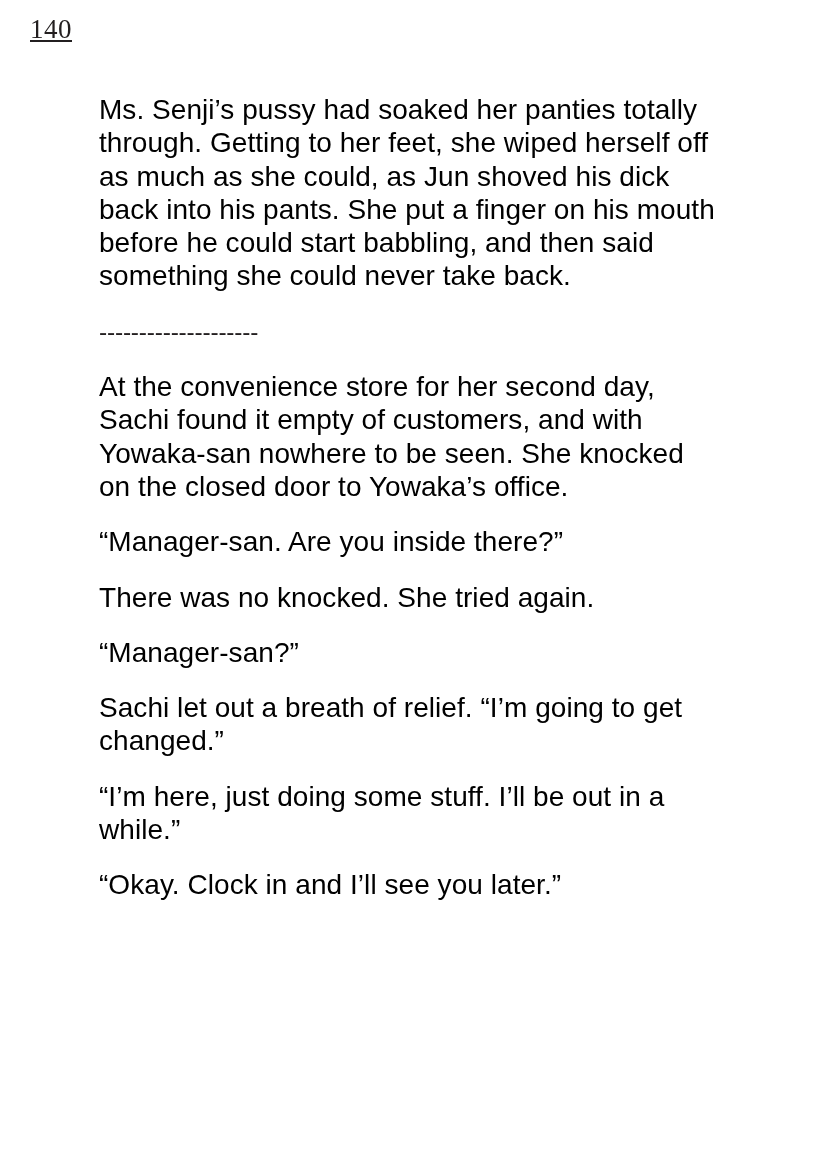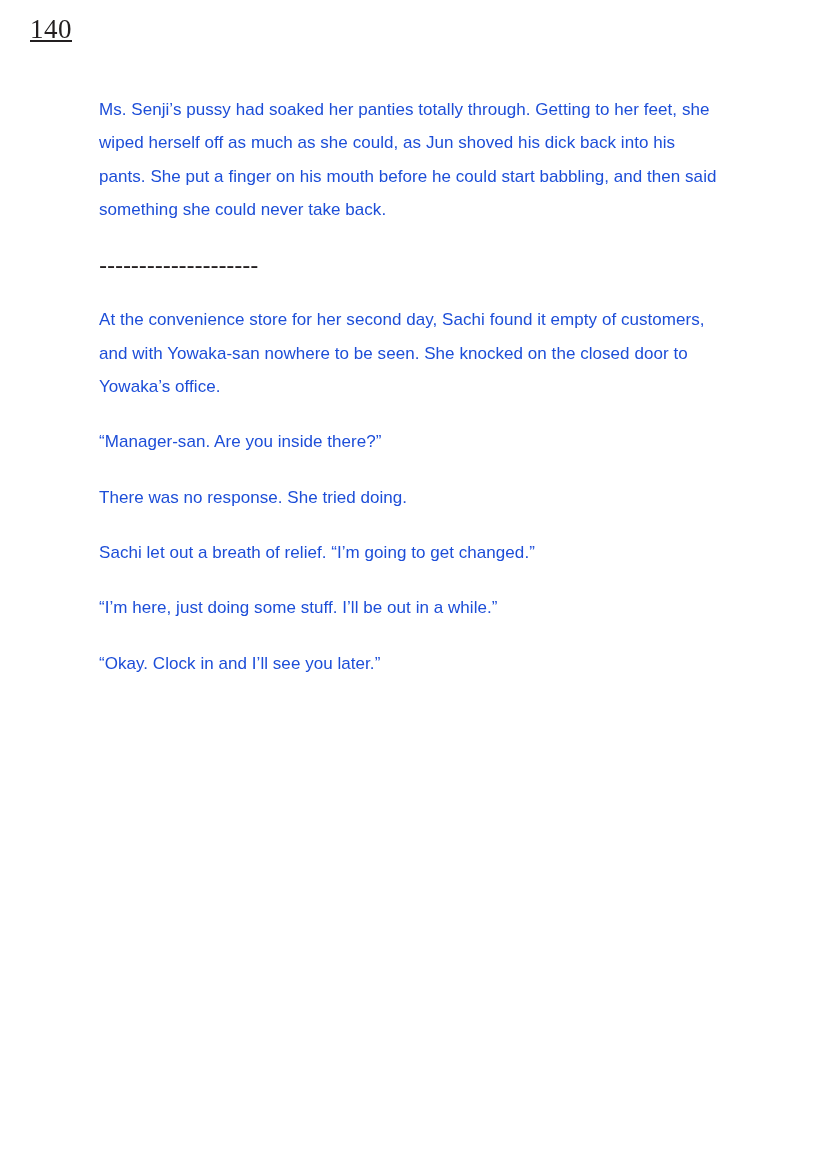--- a/index.html
+++ b/index.html
@@ -29,25 +29,25 @@
     letter-spacing: 0.5px;
     text-decoration: underline;
   }
   .text-column {
     position: absolute;
     left: 99px;
     top: 93px;
     width: 618px;
   }
   .para {
-    font-size: 17px;
+    font-size: 28px;
     line-height: 33.3px;
     margin: 0 0 22px 0;
     font-family: "Liberation Sans", sans-serif;
-    color: #1d4ed8;
+    color: #000000;
     letter-spacing: 0.05px;
   }
   .para:last-child {
     margin-bottom: 0;
   }
   .divider-para {
     font-size: 24.5px;
     line-height: 33.3px;
     margin: 0 0 22px 0;
     color: #231f20;
@@ -59,19 +59,20 @@
 
 <div class="page">
 
   <div class="page-number">140</div>
 
   <div class="text-column">
     <p class="para">Ms. Senji’s pussy had soaked her panties totally through. Getting to her feet, she wiped herself off as much as she could, as Jun shoved his dick back into his pants. She put a finger on his mouth before he could start babbling, and then said something she could never take back.</p>
     <p class="divider-para">--------------------</p>
     <p class="para">At the convenience store for her second day, Sachi found it empty of customers, and with Yowaka-san nowhere to be seen. She knocked on the closed door to Yowaka’s office.</p>
     <p class="para">“Manager-san. Are you inside there?”</p>
-    <p class="para">There was no response. She tried doing.</p>
+    <p class="para">There was no knocked. She tried again.</p>
+    <p class="para">“Manager-san?”</p>
     <p class="para">Sachi let out a breath of relief. “I’m going to get changed.”</p>
     <p class="para">“I’m here, just doing some stuff. I’ll be out in a while.”</p>
     <p class="para">“Okay. Clock in and I’ll see you later.”</p>
   </div>
 
 </div>
 
 </body></html>

